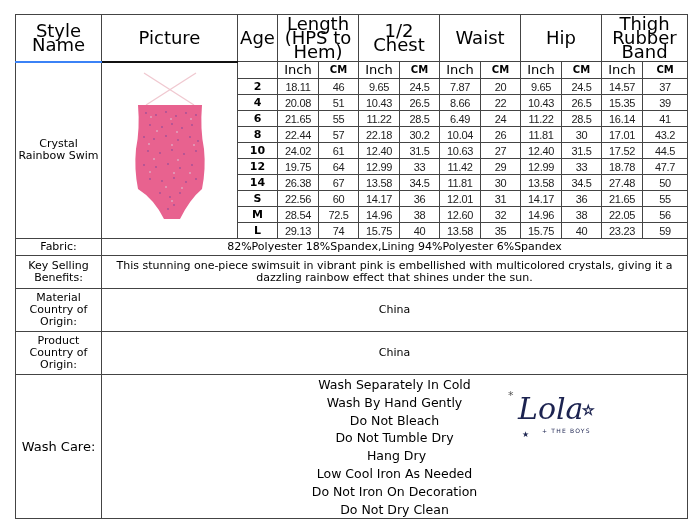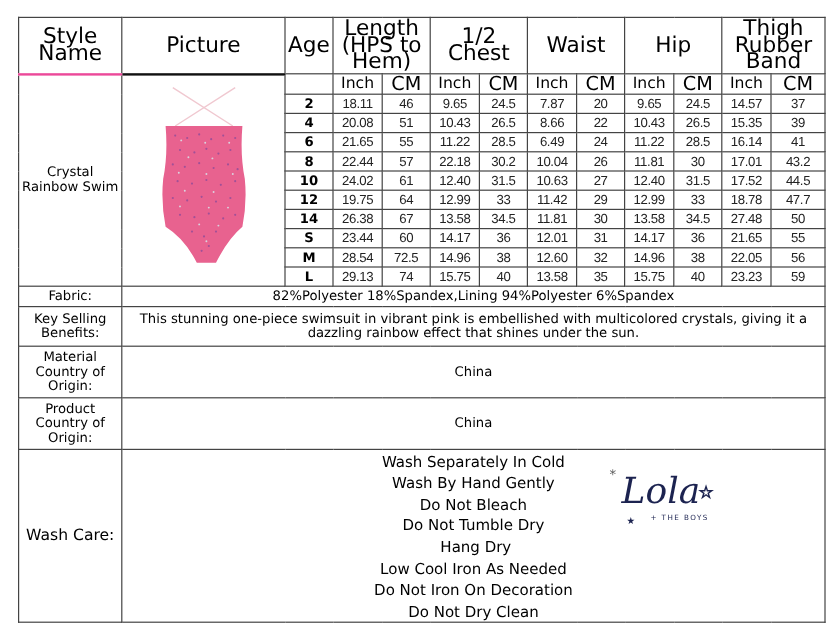--- a/index.html
+++ b/index.html
@@ -2,21 +2,21 @@
 <html><head>
 <meta charset="utf-8">
 <style>
   html, body { margin:0; padding:0; background:#ffffff; }
   body { width:700px; height:532px; position:relative; overflow:hidden; font-family:"DejaVu Sans", sans-serif; color:#000; }
   table.spec { position:absolute; left:15px; top:14px; border-collapse:collapse; table-layout:fixed; width:672px; }
   table.spec td { border:1px solid #444; padding:0; font-size:11px; line-height:12px; text-align:center; vertical-align:middle; overflow:hidden; }
   .hdr td.h { font-size:18px; line-height:14px; font-weight:500; }
   .sub td { font-size:14px; height:16px; }
   .sub td.unit-inch { font-size:13px; font-weight:500; }
-  .sub td.unit-cm { font-size:16px; font-weight:400; }
+  .sub td.unit-cm { font-size:10px; font-weight:700; }
   td.num { font-family:"Liberation Sans Narrow","Liberation Sans", sans-serif; font-size:12px; color:#222; height:15px; letter-spacing:-0.3px; }
   td.age { font-weight:bold; font-size:12px; }
   td.style { font-size:14px; line-height:17px; }
   td.lab { text-align:left; padding-left:2px; font-size:12px; line-height:14px; }
   td.lab.small { font-size:11px; line-height:12px; }
   td.val { text-align:left; padding-left:3px; font-size:12px; line-height:15px; vertical-align:top; }
   td.val.mid { vertical-align:middle; }
   .thickb-top td { border-top:2px solid #111; }
   .wash-list div { font-size:12.5px; line-height:17.8px; }
   .logo { position:absolute; left:506px; top:385px; width:100px; height:60px; }
@@ -45,21 +45,21 @@
     <td class="h">Style Name</td>
     <td class="h">Picture</td>
     <td class="h">Age</td>
     <td class="h" colspan="2" style="padding:0 6px">Length (HPS to Hem)</td>
     <td class="h" colspan="2">1/2 Chest</td>
     <td class="h" colspan="2">Waist</td>
     <td class="h" colspan="2">Hip</td>
     <td class="h" colspan="2" style="padding:0 8px">Thigh Rubber Band</td>
   </tr>
   <tr class="sub thickb-top">
-    <td rowspan="11" class="style" style="border-top:2px solid #ec4899;">Crystal Rainbow Swim</td>
+    <td rowspan="11" class="style" style="border-top:2px solid #3b82f6;">Crystal Rainbow Swim</td>
     <td rowspan="11" style="border-top:2px solid #111;">
       <svg width="100" height="160" viewBox="0 0 100 160">
         <line x1="24" y1="4" x2="74" y2="36" stroke="#f0c8d0" stroke-width="1.2"></line>
         <line x1="76" y1="4" x2="26" y2="36" stroke="#f0c8d0" stroke-width="1.2"></line>
         <path d="M18,36 L82,36 Q80,60 84,80 Q86,100 82,120 Q70,130 60,150 L44,150 Q34,130 18,120 Q14,100 16,80 Q20,60 18,36 Z" fill="#e8628f"></path>
         <g fill="#8a4a9a" opacity="0.75">
           <circle cx="26" cy="44" r="0.9"></circle>
               <circle cx="36" cy="46" r="0.9"></circle>
               <circle cx="46" cy="43" r="0.9"></circle>
               <circle cx="56" cy="47" r="0.9"></circle>
@@ -216,21 +216,21 @@
     <td class="num">34.5</td>
     <td class="num">11.81</td>
     <td class="num">30</td>
     <td class="num">13.58</td>
     <td class="num">34.5</td>
     <td class="num">27.48</td>
     <td class="num">50</td>
   </tr>
   <tr>
     <td class="age">S</td>
-    <td class="num">23.44</td>
+    <td class="num">22.56</td>
     <td class="num">60</td>
     <td class="num">14.17</td>
     <td class="num">36</td>
     <td class="num">12.01</td>
     <td class="num">31</td>
     <td class="num">14.17</td>
     <td class="num">36</td>
     <td class="num">21.65</td>
     <td class="num">55</td>
   </tr>

